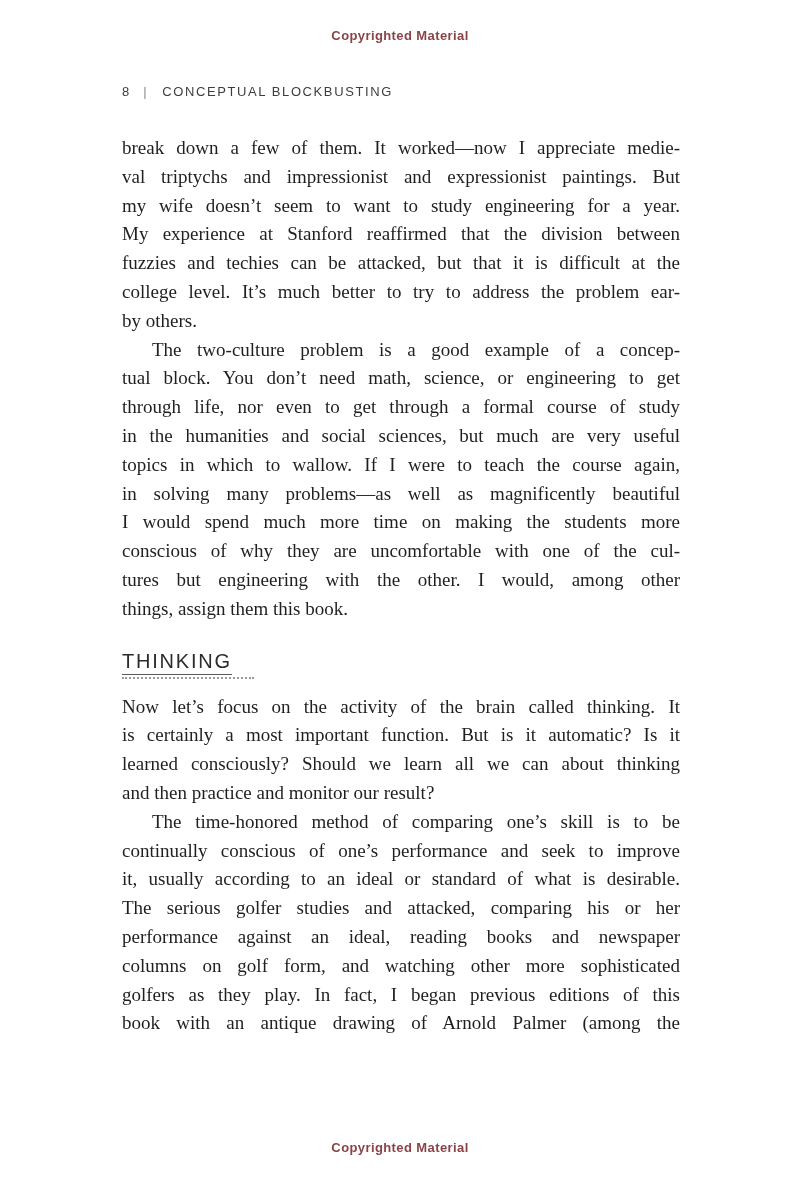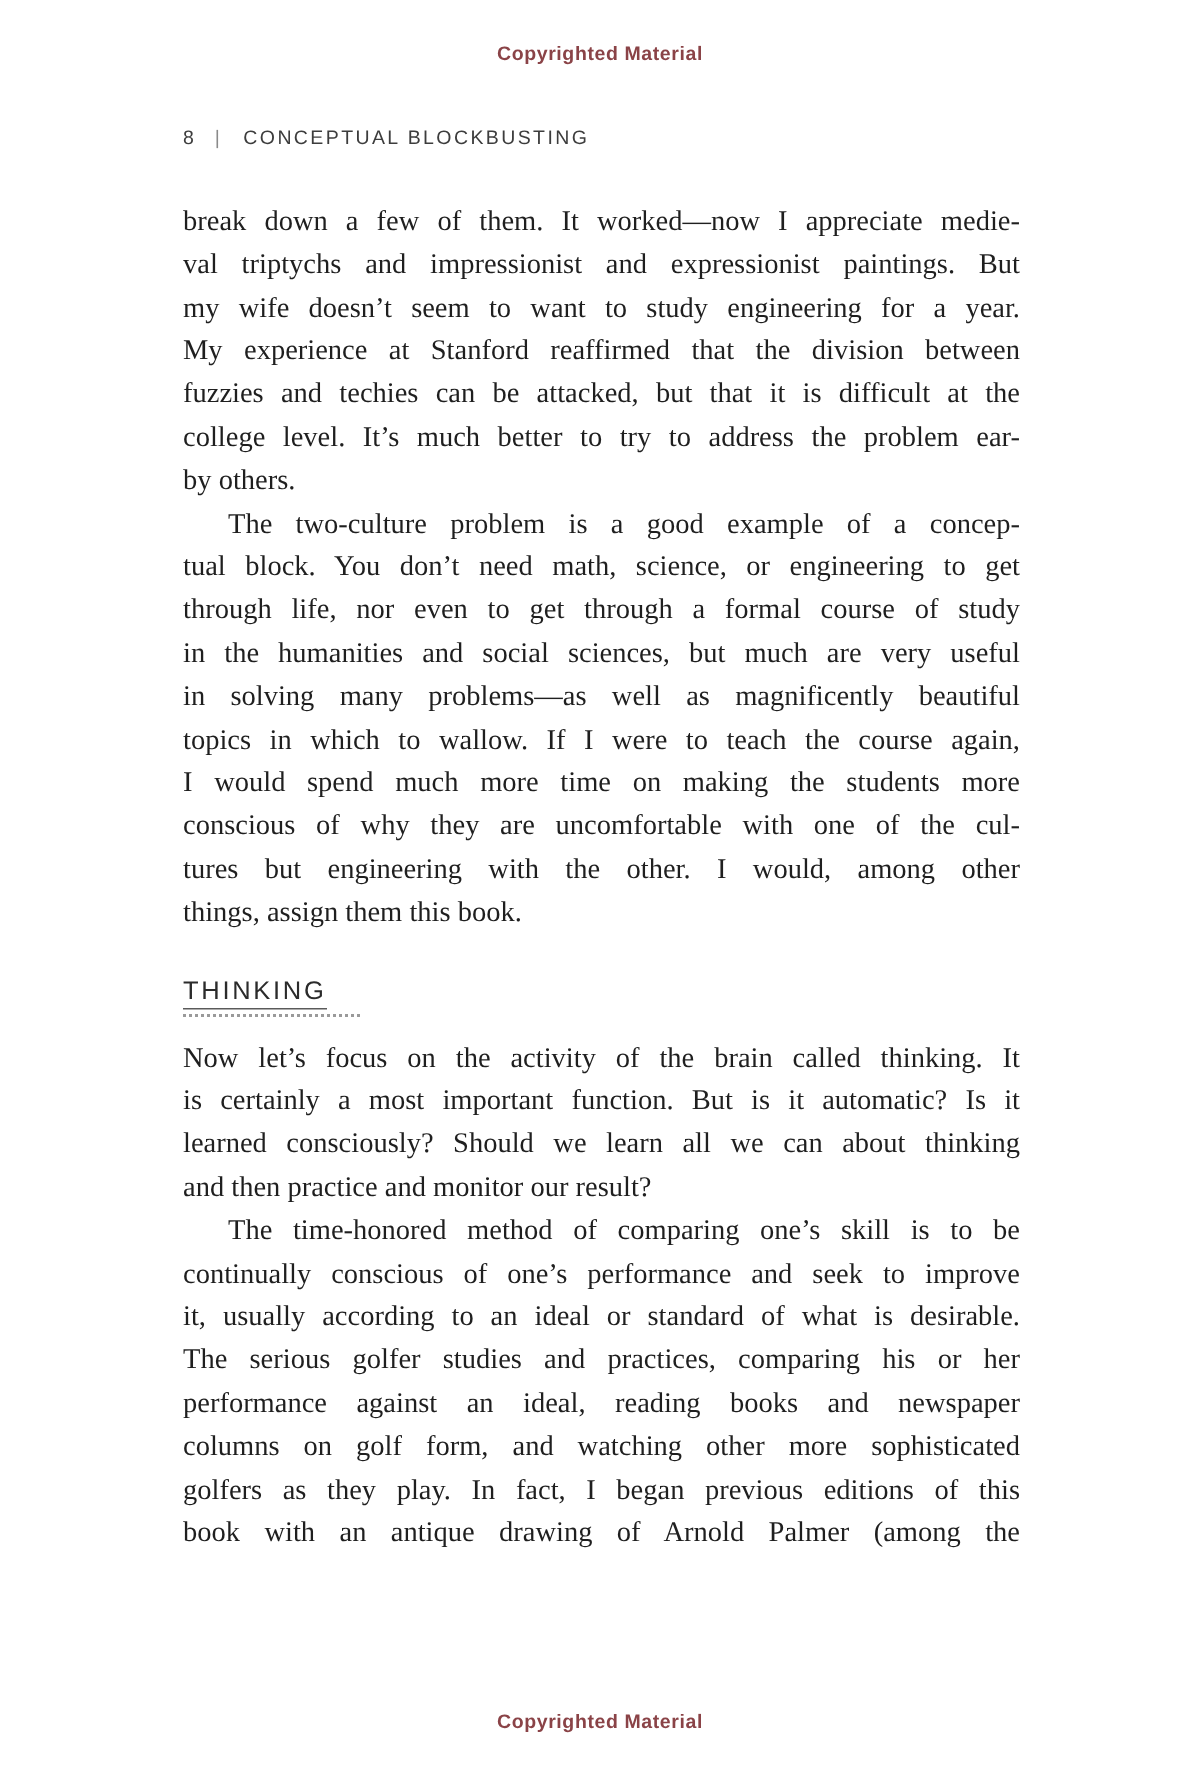--- a/index.html
+++ b/index.html
@@ -55,21 +55,21 @@
     display:inline-block;
     margin-top:26px;
     margin-bottom:14px;
     padding-bottom:4px;
     padding-right:22px;
     border-bottom:2px dotted #9a9a9a;
     line-height:normal;
   }
   .heading{
     font-family:"Liberation Sans", sans-serif;
-    font-size:17px;
+    font-size:20px;
     letter-spacing:1.8px;
     color:#2b2b2b;
     border-bottom:1px solid #5a5a5a;
     padding-bottom:2px;
   }
 </style>
 </head>
 <body>
 
 <div class="page">
@@ -92,22 +92,22 @@
         <span class="line">fuzzies and techies can be attacked, but that it is difficult at the</span>
         <span class="line">college level. It’s much better to try to address the problem ear-</span>
         <span class="line last">by others.</span>
       </p>
 
     <p class="par indent">
         <span class="line">The two-culture problem is a good example of a concep-</span>
         <span class="line">tual block. You don’t need math, science, or engineering to get</span>
         <span class="line">through life, nor even to get through a formal course of study</span>
         <span class="line">in the humanities and social sciences, but much are very useful</span>
+        <span class="line">topics in which to wallow. If I were to teach the course again,</span>
         <span class="line">in solving many problems—as well as magnificently beautiful</span>
-        <span class="line">topics in which to wallow. If I were to teach the course again,</span>
         <span class="line">I would spend much more time on making the students more</span>
         <span class="line">conscious of why they are uncomfortable with one of the cul-</span>
         <span class="line">tures but engineering with the other. I would, among other</span>
         <span class="line last">things, assign them this book.</span>
       </p>
 
     <div class="heading-wrap">
       <span class="heading">THINKING</span>
     </div>
 
@@ -115,21 +115,21 @@
         <span class="line">Now let’s focus on the activity of the brain called thinking. It</span>
         <span class="line">is certainly a most important function. But is it automatic? Is it</span>
         <span class="line">learned consciously? Should we learn all we can about thinking</span>
         <span class="line last">and then practice and monitor our result?</span>
       </p>
 
     <p class="par indent">
         <span class="line">The time-honored method of comparing one’s skill is to be</span>
         <span class="line">continually conscious of one’s performance and seek to improve</span>
         <span class="line">it, usually according to an ideal or standard of what is desirable.</span>
-        <span class="line">The serious golfer studies and practices, comparing his or her</span>
+        <span class="line">The serious golfer studies and attacked, comparing his or her</span>
         <span class="line">performance against an ideal, reading books and newspaper</span>
         <span class="line">columns on golf form, and watching other more sophisticated</span>
         <span class="line">golfers as they play. In fact, I began previous editions of this</span>
         <span class="line">book with an antique drawing of Arnold Palmer (among the</span>
       </p>
 
   </div>
 
   <div class="copyright bottom">Copyrighted Material</div>
 

